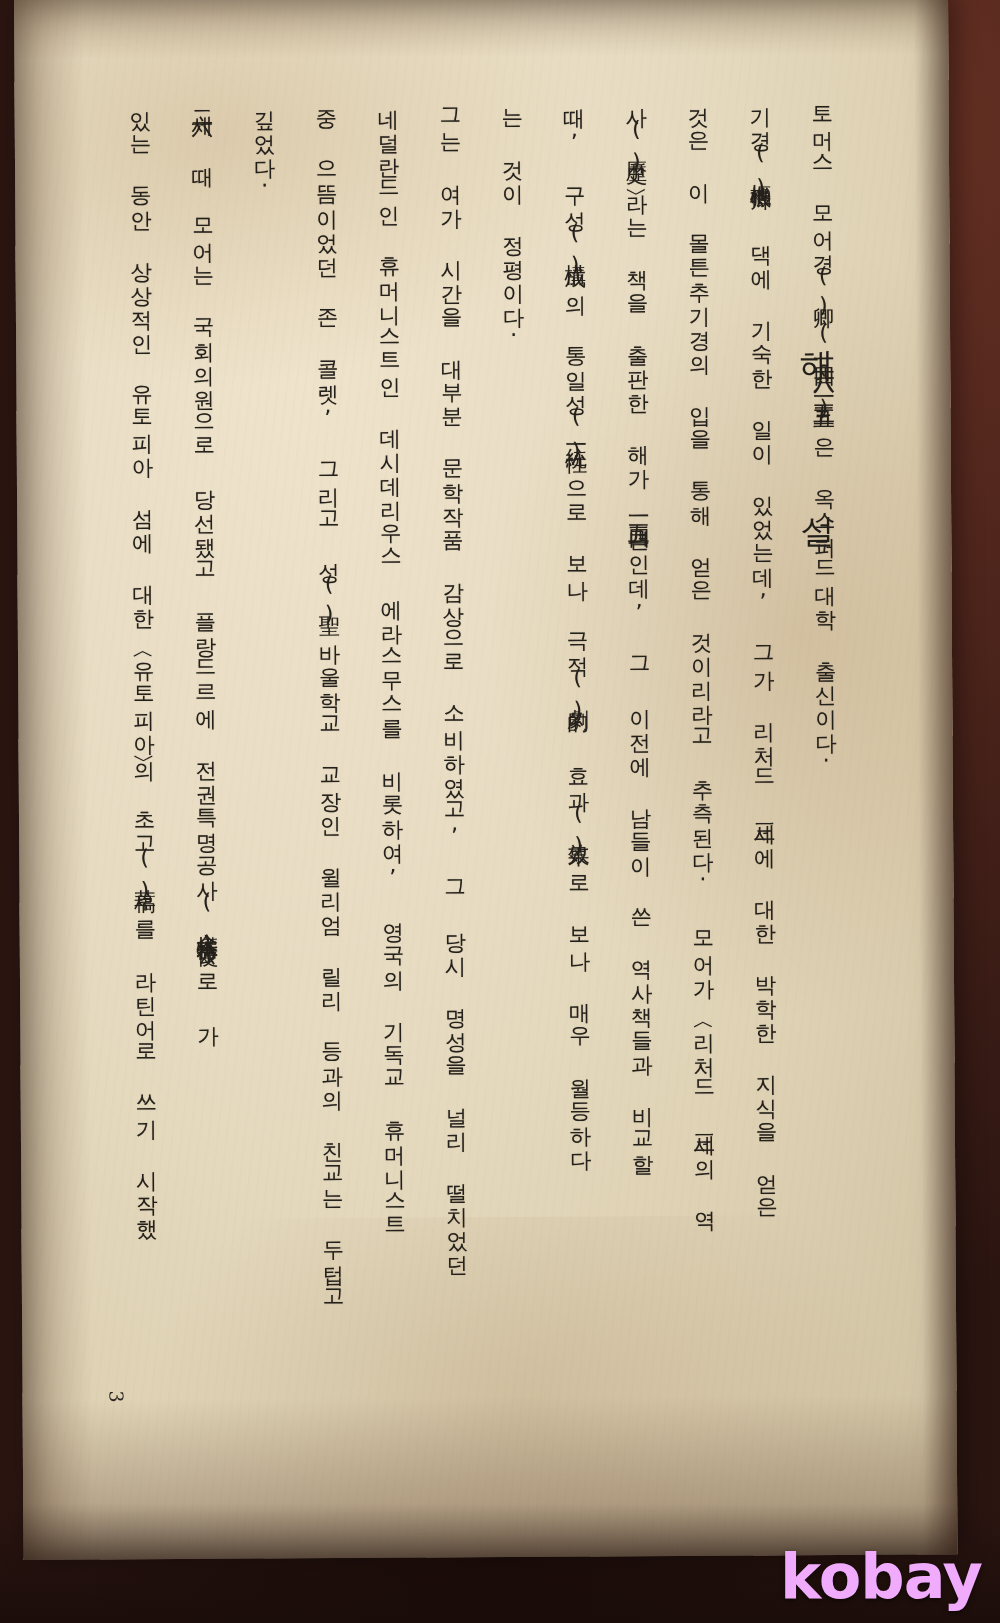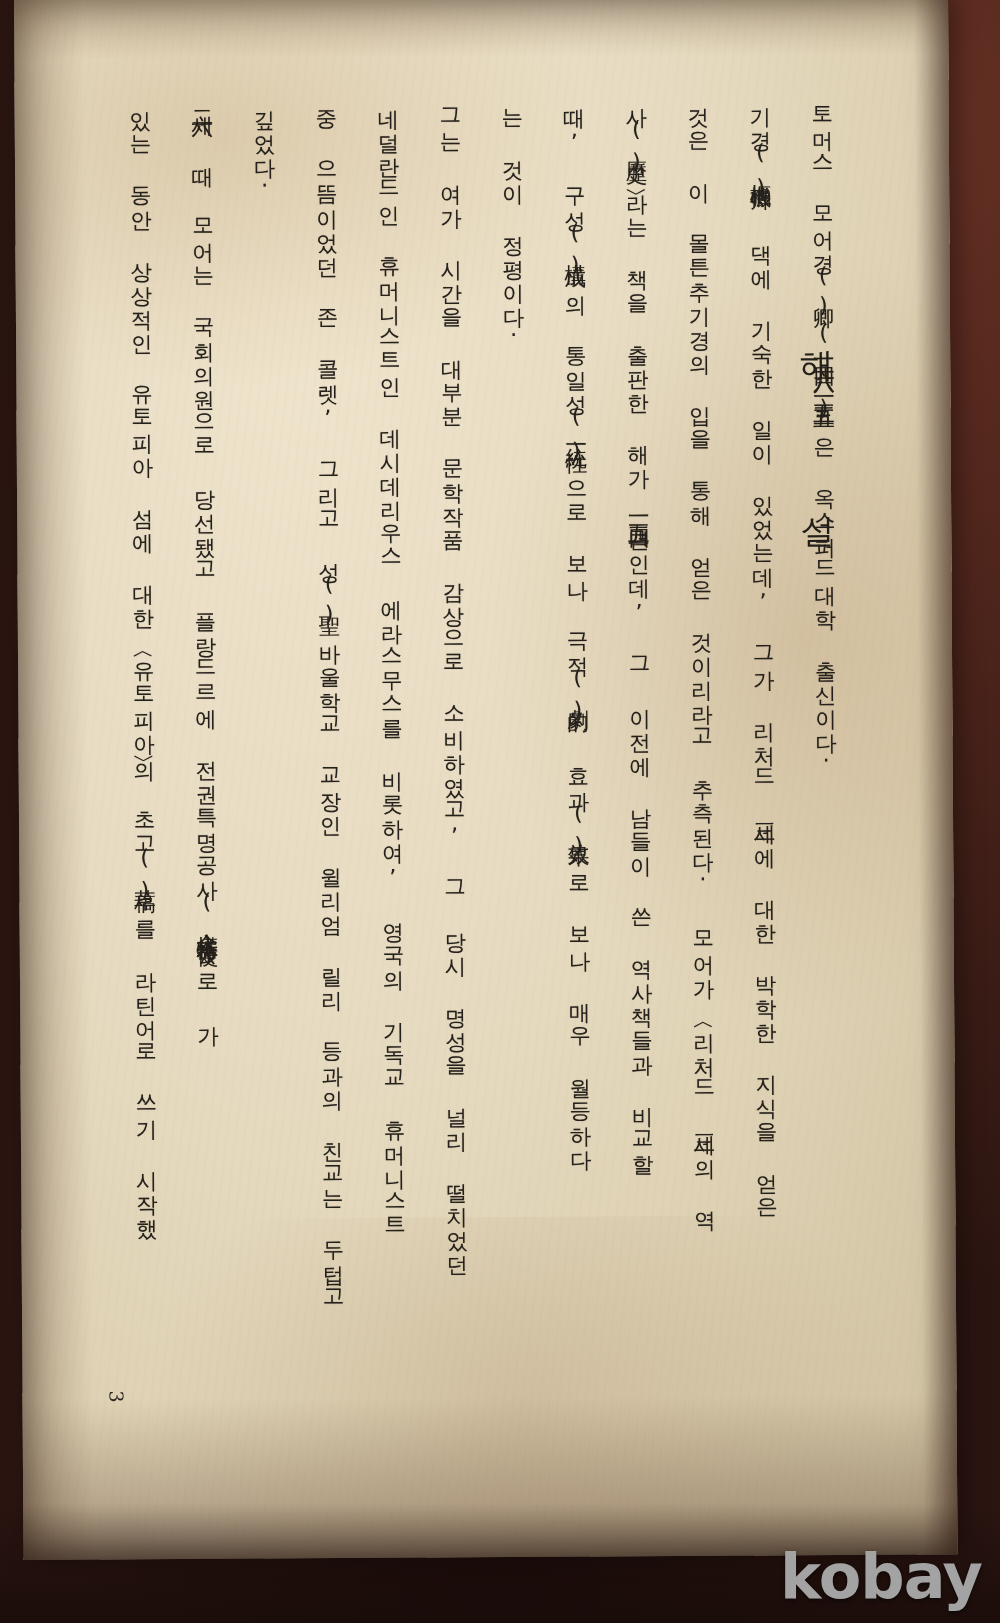--- a/index.html
+++ b/index.html
@@ -124,21 +124,21 @@
     transform: rotate(90deg);
   }
   
   .watermark {
     position: absolute;
     right: 18px;
     bottom: 10px;
     font-family: "DejaVu Sans", sans-serif;
     font-weight: bold;
     font-size: 62px;
-    color: #a3a3a3;
+    color: #f0abfc;
     letter-spacing: -1px;
     text-shadow: 0 2px 5px rgba(0,0,0,0.55);
   }
   .blur-bottom {
     position: absolute;
     left: 0; right: 0; bottom: 0; height: 120px;
     background: linear-gradient(to top, rgba(25,12,9,0.85), rgba(25,12,9,0));
   }
 </style>
 </head>

